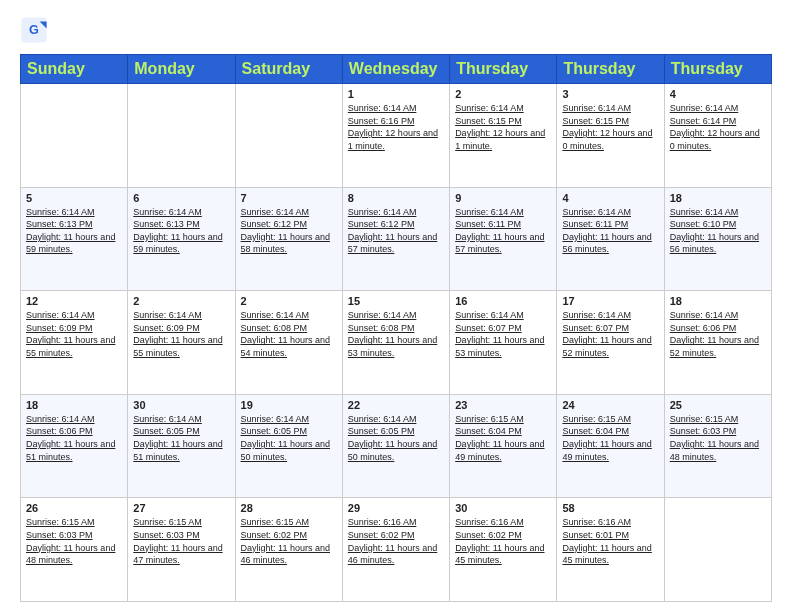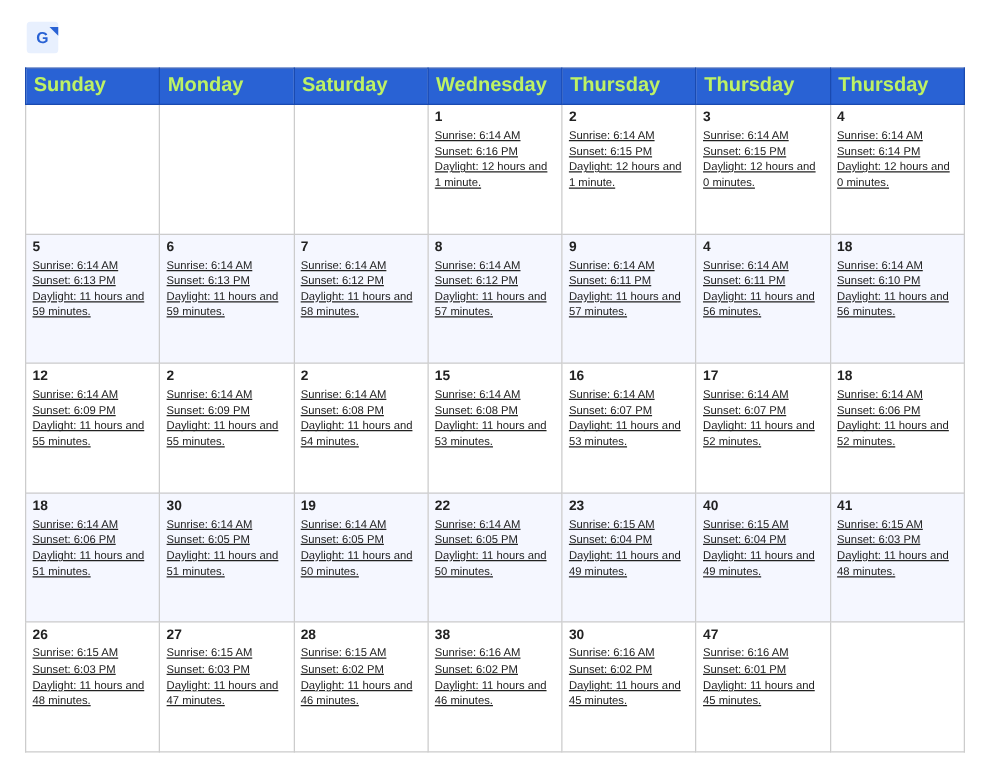--- a/index.html
+++ b/index.html
@@ -271,27 +271,27 @@
 Sunset: 6:05 PM
 Daylight: 11 hours and 50 minutes.</div>
           </td>
           <td>
             <span class="day-num">23</span>
             <div class="day-info" style="white-space: pre-line;">Sunrise: 6:15 AM
 Sunset: 6:04 PM
 Daylight: 11 hours and 49 minutes.</div>
           </td>
           <td>
-            <span class="day-num">40</span>
+            <span class="day-num">24</span>
             <div class="day-info" style="white-space: pre-line;">Sunrise: 6:15 AM
 Sunset: 6:04 PM
 Daylight: 11 hours and 49 minutes.</div>
           </td>
           <td>
-            <span class="day-num">41</span>
+            <span class="day-num">25</span>
             <div class="day-info" style="white-space: pre-line;">Sunrise: 6:15 AM
 Sunset: 6:03 PM
 Daylight: 11 hours and 48 minutes.</div>
           </td>
         </tr>
         <tr>
           <td>
             <span class="day-num">26</span>
             <div class="day-info" style="white-space: pre-line;">Sunrise: 6:15 AM
 Sunset: 6:03 PM
@@ -303,33 +303,33 @@
 Sunset: 6:03 PM
 Daylight: 11 hours and 47 minutes.</div>
           </td>
           <td>
             <span class="day-num">28</span>
             <div class="day-info" style="white-space: pre-line;">Sunrise: 6:15 AM
 Sunset: 6:02 PM
 Daylight: 11 hours and 46 minutes.</div>
           </td>
           <td>
-            <span class="day-num">38</span>
+            <span class="day-num">29</span>
             <div class="day-info" style="white-space: pre-line;">Sunrise: 6:16 AM
 Sunset: 6:02 PM
 Daylight: 11 hours and 46 minutes.</div>
           </td>
           <td>
             <span class="day-num">30</span>
             <div class="day-info" style="white-space: pre-line;">Sunrise: 6:16 AM
 Sunset: 6:02 PM
 Daylight: 11 hours and 45 minutes.</div>
           </td>
           <td>
-            <span class="day-num">47</span>
+            <span class="day-num">58</span>
             <div class="day-info" style="white-space: pre-line;">Sunrise: 6:16 AM
 Sunset: 6:01 PM
 Daylight: 11 hours and 45 minutes.</div>
           </td>
           <td class="empty"></td>
         </tr>
       </tbody>
   </table>
 </div>
 

